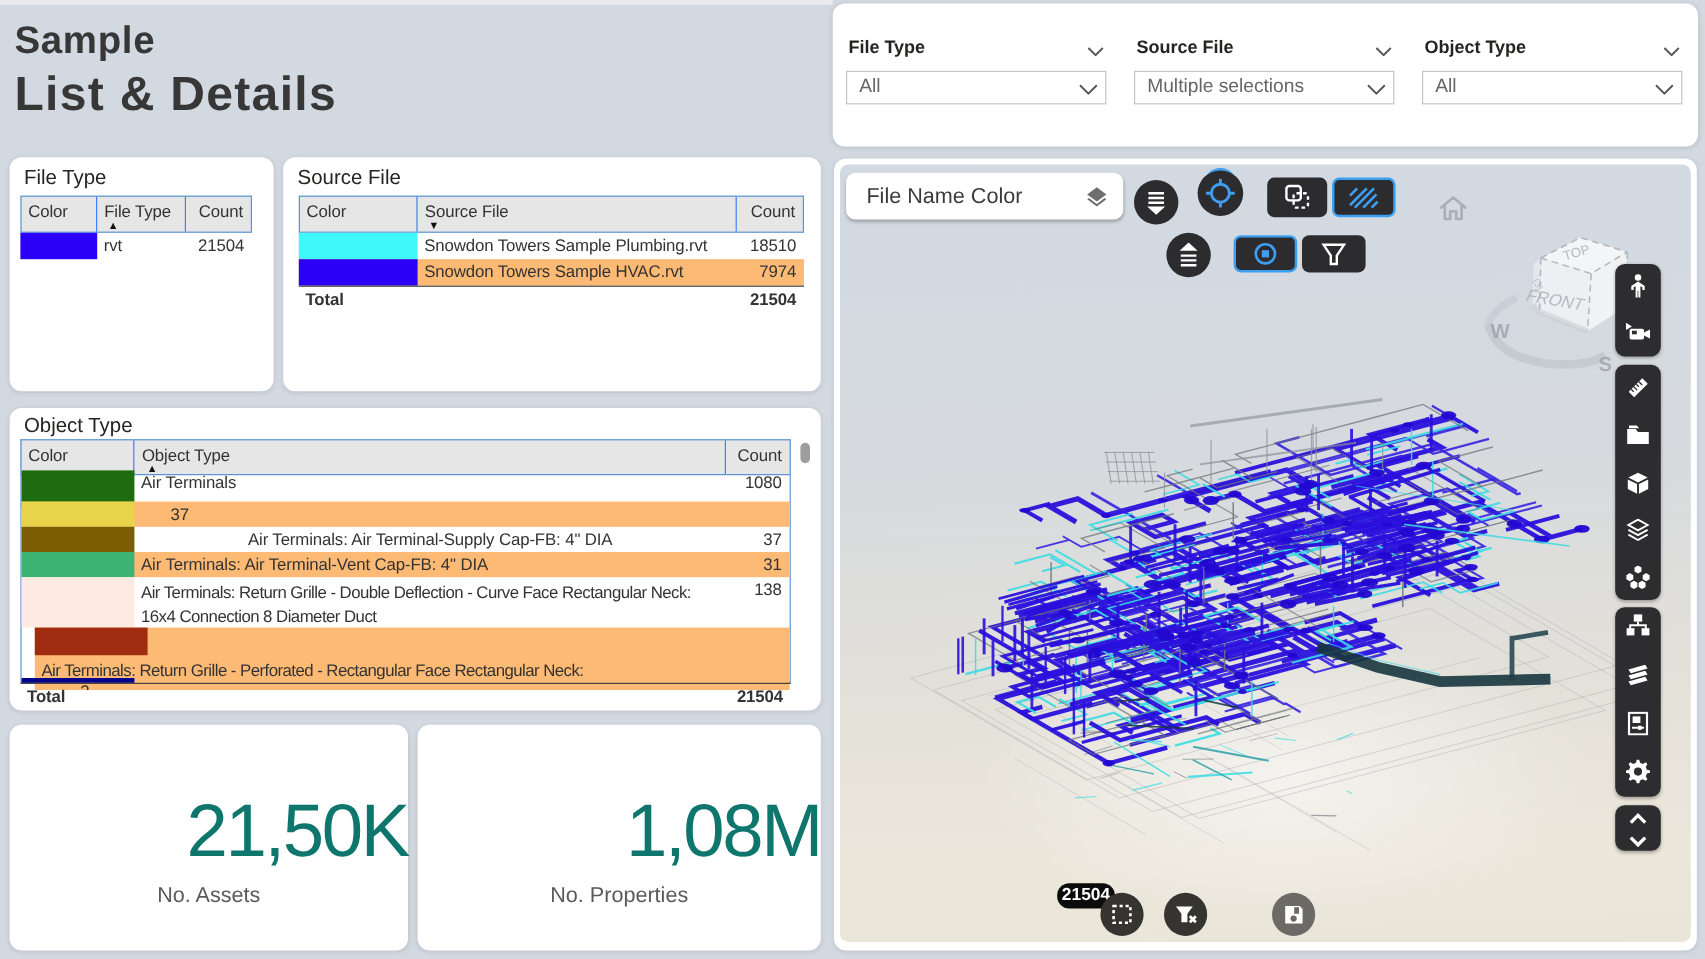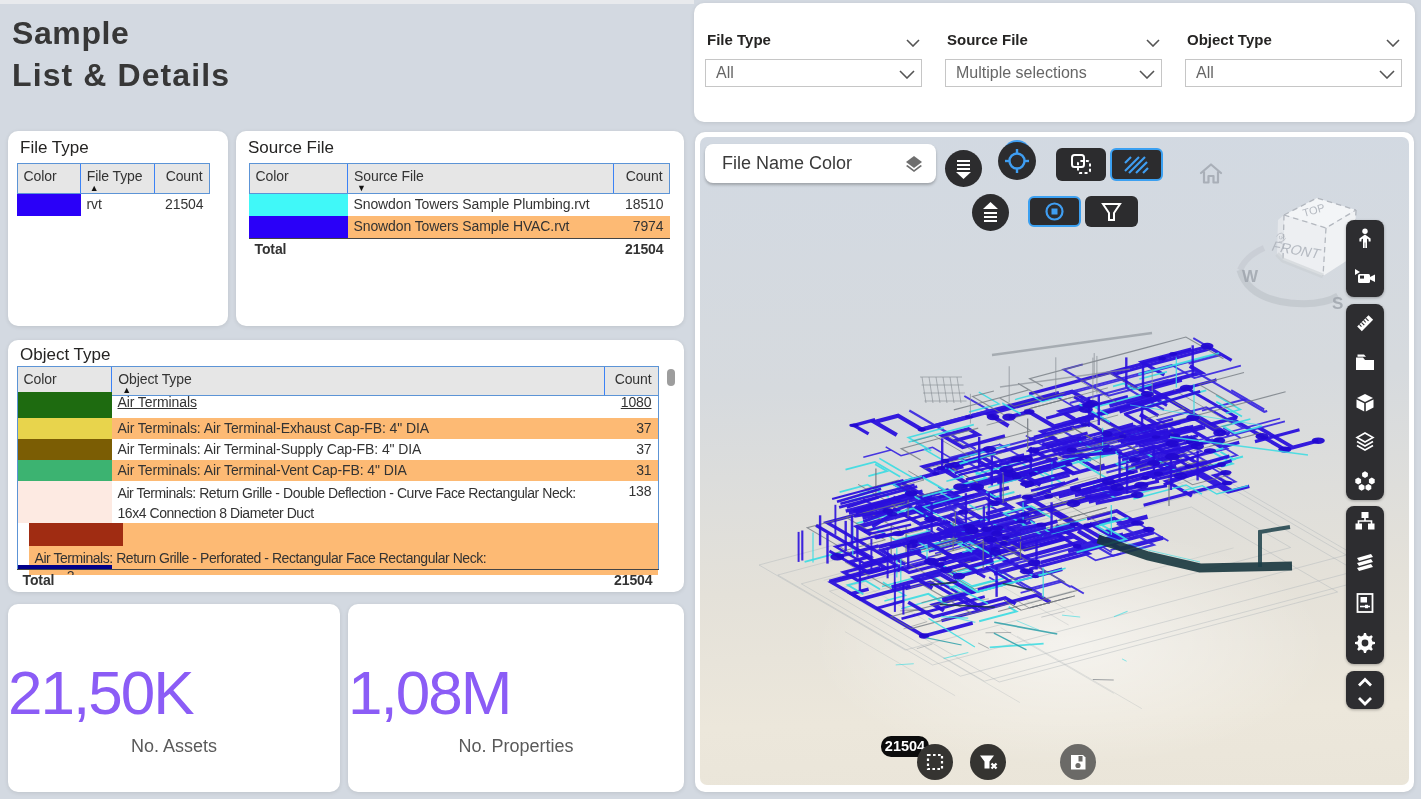--- a/index.html
+++ b/index.html
@@ -2,21 +2,21 @@
 <html><head>
 <meta charset="utf-8">
 <style>
 * { margin:0; padding:0; box-sizing:border-box; }
 html,body { width:1421px; height:799px; overflow:hidden; }
 body { background:#d3d9e1; font-family:"Liberation Sans", sans-serif; position:relative; }
 .card { position:absolute; background:#fff; border-radius:10px; box-shadow:0 1px 4px rgba(0,0,0,0.10); }
 .ctitle { position:absolute; left:12px; top:7px; font-size:17px; color:#252423; }
 
 #t1 { position:absolute; left:12px; top:15px; font-size:32px; font-weight:bold; color:#373737; letter-spacing:0.6px;}
-#t2 { position:absolute; left:12px; top:57px; font-size:32px; font-weight:bold; color:#373737; letter-spacing:1.1px;}
+#t2 { position:absolute; left:12px; top:57px; font-size:40px; font-weight:bold; color:#373737; letter-spacing:1.1px;}
 
 #filters { left:694px; top:3px; width:721px; height:119px; }
 .slicer { position:absolute; top:0; height:100%; }
 .slicer .hd { position:absolute; top:28px; left:13px; font-size:15px; font-weight:bold; color:#252423; }
 .slicer .hchev { position:absolute; top:36px; }
 .slicer .box { position:absolute; top:56px; left:11px; width:217px; height:28px; border:1px solid #c6c6c6; background:#fff; font-size:16px; color:#666; line-height:26px; padding-left:10px; }
 .slicer .bchev { position:absolute; right:6px; top:10px; }
 
 .tbl { position:absolute; font-size:14px; color:#333; letter-spacing:-0.1px; }
 .thead { position:absolute; left:0; top:0; right:0; height:31px; background:#e6e6e6; border:1px solid #5c94d6; display:flex; }
@@ -24,21 +24,21 @@
 .th:last-child { border-right:none; text-align:right; }
 .arrow { position:absolute; left:9px; bottom:0px; font-size:9px; color:#111; }
 .trow { position:absolute; left:0; right:0; display:flex; }
 .trow.alt { background:#fdba74; }
 .cell { padding:2px 6px 0 6px; overflow:hidden; }
 .swatch { height:100%; }
 .num { text-align:right; }
 .total { position:absolute; left:0; right:0; font-weight:bold; border-top:1px solid #444; display:flex; }
 
 .kpi { text-align:center; }
-.kpi .big { position:absolute; width:100%; top:53px; font-size:62px; color:#8b5cf6; text-align:left; letter-spacing:-2px;}
+.kpi .big { position:absolute; width:100%; top:53px; font-size:62px; color:#0f766e; text-align:right; letter-spacing:-2px;}
 .kpi .lbl { position:absolute; width:100%; top:132px; font-size:18px; color:#5a5a5a; text-align:center; }
 
 #viewercard { left:695px; top:132px; width:719px; height:660px; }
 #viewer { position:absolute; left:5px; top:5px; width:709px; height:648px; border-radius:7px; overflow:hidden;
   background:linear-gradient(178deg, #d2d9e2 0%, #d6dade 38%, #e4e1d9 68%, #ece7db 88%, #eae5d9 100%); }
 #viewer .glow { position:absolute; left:90px; top:380px; width:560px; height:260px; border-radius:50%;
   background:radial-gradient(ellipse at center, rgba(255,255,255,0.55) 0%, rgba(255,255,255,0) 65%); }
 #pill { position:absolute; left:5px; top:7px; width:231px; height:39px; background:#fff; border-radius:8px;
   box-shadow:0 2px 3px rgba(0,0,0,0.25); font-size:18px; color:#3a3a3a; line-height:39px; padding-left:17px; }
 .cbtn { position:absolute; width:37px; height:37px; border-radius:50%; background:#2c2c2e; }
@@ -144,33 +144,32 @@
 
 <div class="card" style="left:8px; top:340px; width:676px; height:252px;">
   <div class="ctitle" style="left:12px; top:5px;">Object Type</div>
   <div class="tbl" style="left:8.5px; top:26px; width:642px; height:220px;">
     <div style="position:absolute; left:0; top:0; right:0; height:203px; border:1px solid #5c94d6;"></div>
     <div class="thead" style="height:30px;">
       <div class="th" style="width:95px;">Color</div>
       <div class="th" style="width:494px;">Object Type<span class="arrow" style="left:10px;">▲</span></div>
       <div class="th" style="width:53px;">Count</div>
     </div>
-    <div class="trow" style="top:26px; height:31px;text-decoration:underline;">
+    <div class="trow" style="top:26px; height:31px;">
       <div class="swatch" style="width:94px; background:#1e6b10; margin-left:1px;"></div>
       <div class="cell" style="width:494px;">Air Terminals</div>
       <div class="cell num" style="width:52px;">1080</div>
     </div>
     <div class="trow alt" style="top:52px; height:21px; left:1px; right:1px;">
       <div class="swatch" style="width:94px; background:#e8d44c;"></div>
-      <div class="cell" style="width:494px;">Air Terminals: Air Terminal-Exhaust Cap-FB: 4" DIA</div>
       <div class="cell num" style="width:52px;">37</div>
     </div>
     <div class="trow" style="top:73px; height:21px;">
       <div class="swatch" style="width:94px; background:#7b5d04; margin-left:1px;"></div>
-      <div class="cell" style="width:494px;">Air Terminals: Air Terminal-Supply Cap-FB: 4" DIA</div>
+      <div class="cell" style="width:494px;text-align:center;">Air Terminals: Air Terminal-Supply Cap-FB: 4" DIA</div>
       <div class="cell num" style="width:52px;">37</div>
     </div>
     <div class="trow alt" style="top:94px; height:21px; left:1px; right:1px;">
       <div class="swatch" style="width:94px; background:#3cb371;"></div>
       <div class="cell" style="width:494px;">Air Terminals: Air Terminal-Vent Cap-FB: 4" DIA</div>
       <div class="cell num" style="width:52px;">31</div>
     </div>
     <div class="trow" style="top:115px; height:42px;">
       <div class="swatch" style="width:94px; background:#fdeae2; margin-left:1px;"></div>
       <div class="cell" style="width:494px; line-height:20px; white-space:nowrap; letter-spacing:-0.45px;">Air Terminals: Return Grille - Double Deflection - Curve Face Rectangular Neck:<br>16x4 Connection 8 Diameter Duct</div>

